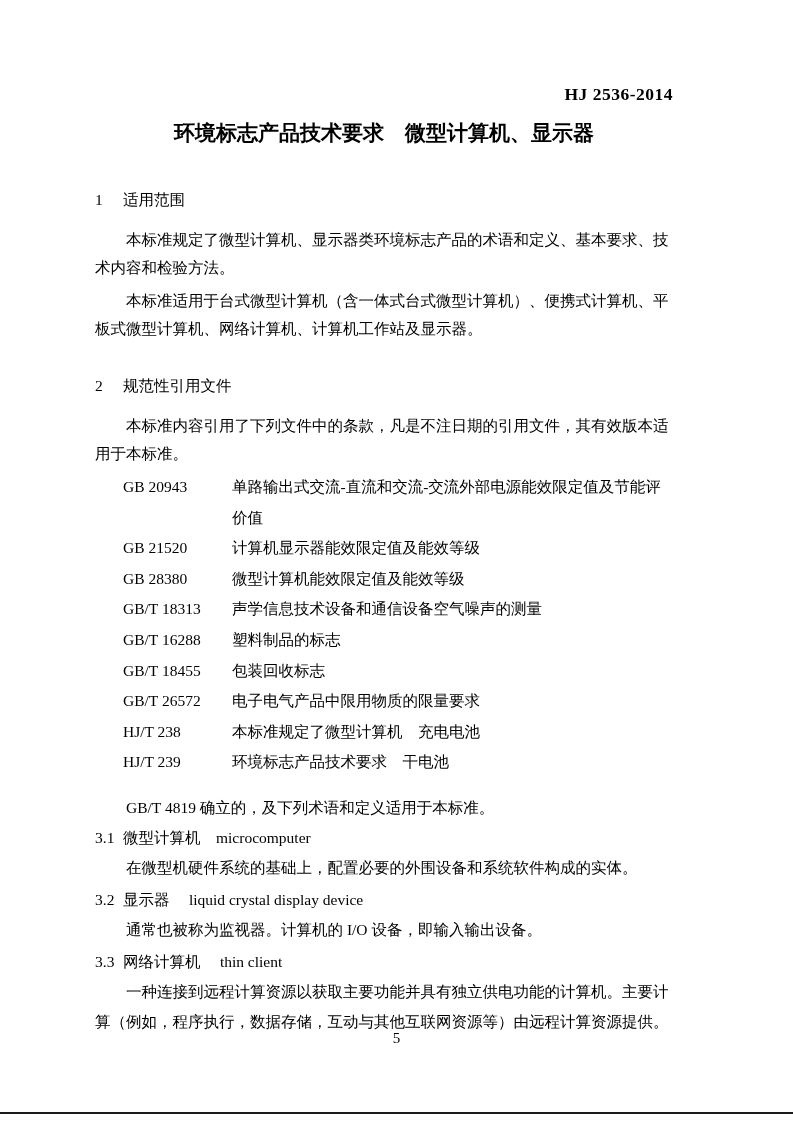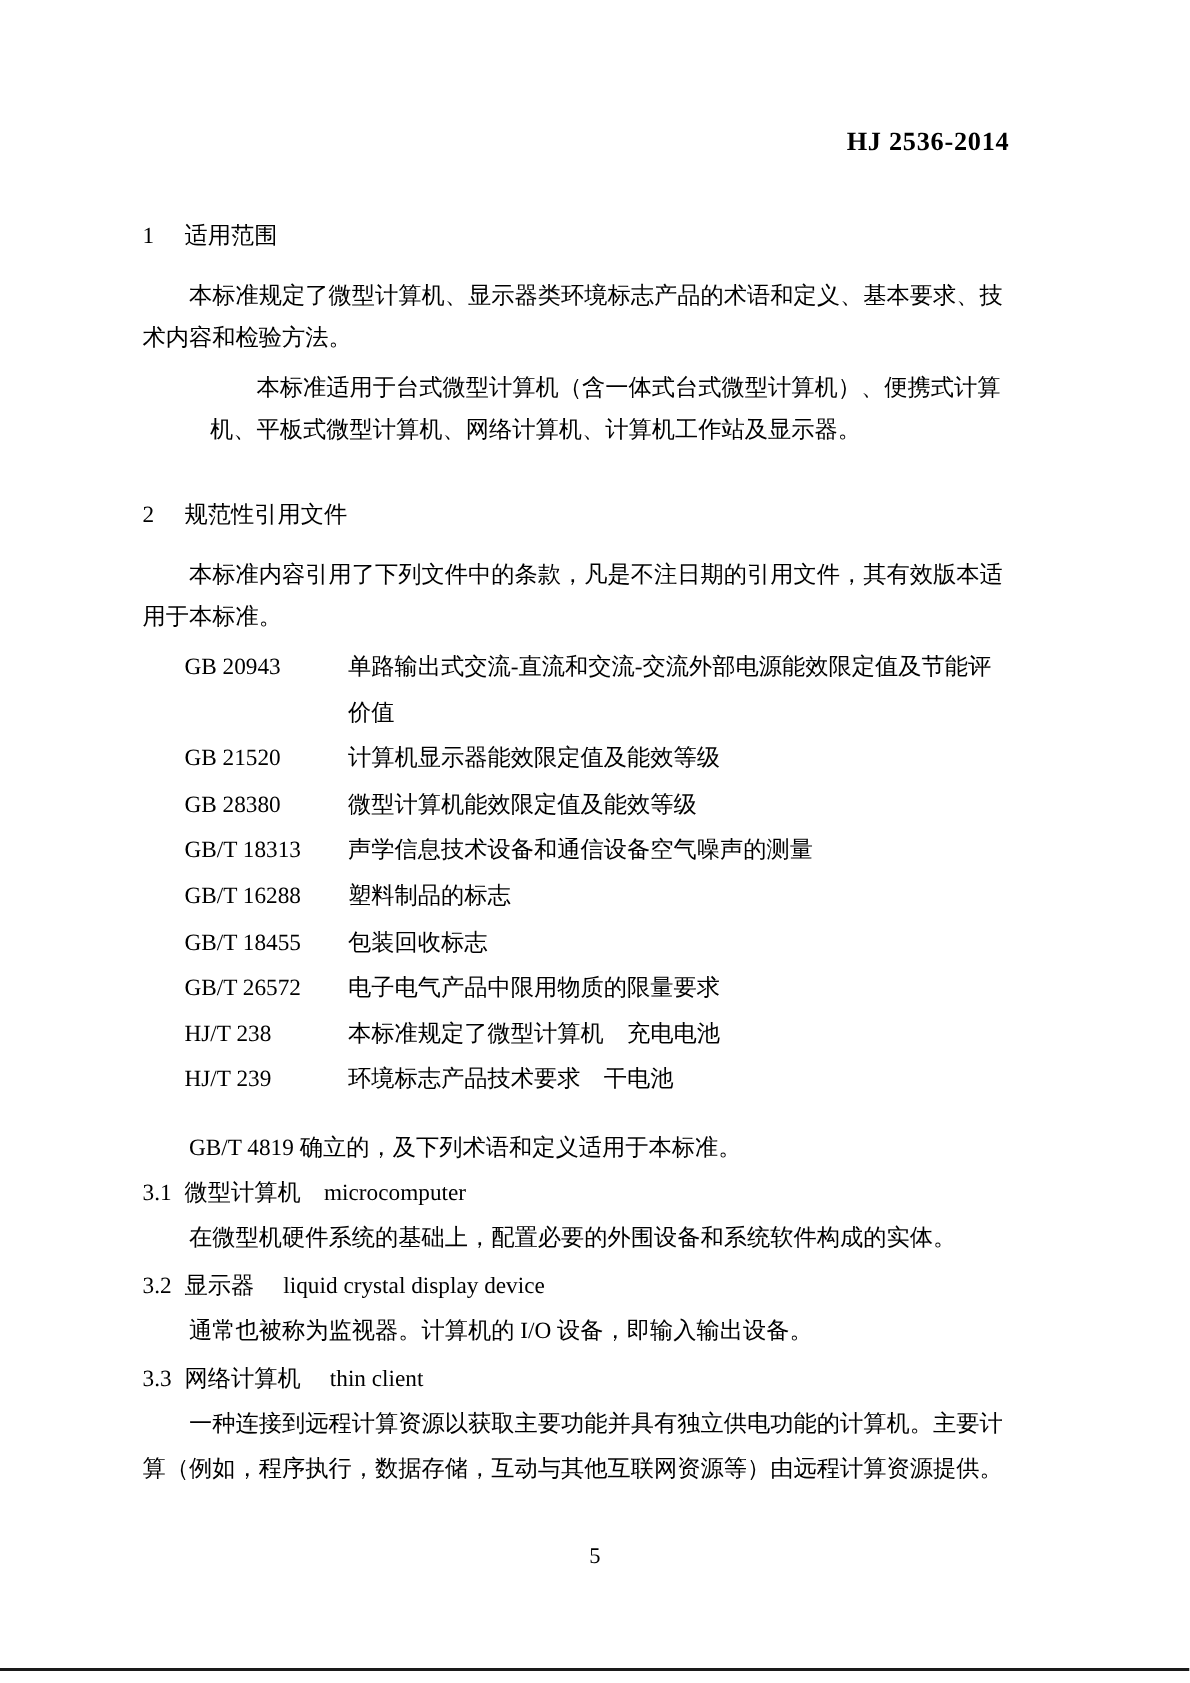--- a/index.html
+++ b/index.html
@@ -41,21 +41,21 @@
 
   .sec-num { display: inline-block; min-width: 28px; }
 
   .para {
     font-size: 15.5px;
     line-height: 27.5px;
     text-indent: 2em;
     margin: 0;
   }
   .para-gap  { margin-top: 16px; }
-  .para-gap2 { margin-top: 6px; margin-left: 45px; }
+  .para-gap2 { margin-top: 6px; }
 
   .ref-list { margin: 5px 0 0 28px; }
   .ref-row {
     display: flex;
     font-size: 15.5px;
     line-height: 30.6px;
   }
   .ref-code { width: 109px; flex: 0 0 109px; }
   .ref-text { flex: 1; }
 
@@ -81,20 +81,21 @@
   }
 </style>
 </head>
 <body>
 
 <div class="page">
   <div class="content">
 
     <div class="doc-number">HJ 2536-2014</div>
 
+    <h1 class="title">环境标志产品技术要求　微型计算机、显示器</h1>
 
     <div class="section-heading sh-1">
       <span class="sec-num">1</span><span>适用范围</span>
     </div>
     <p class="para para-gap">本标准规定了微型计算机、显示器类环境标志产品的术语和定义、基本要求、技术内容和检验方法。</p>
     <p class="para para-gap2">本标准适用于台式微型计算机（含一体式台式微型计算机）、便携式计算机、平板式微型计算机、网络计算机、计算机工作站及显示器。</p>
 
     <div class="section-heading sh-2">
       <span class="sec-num">2</span><span>规范性引用文件</span>
     </div>

